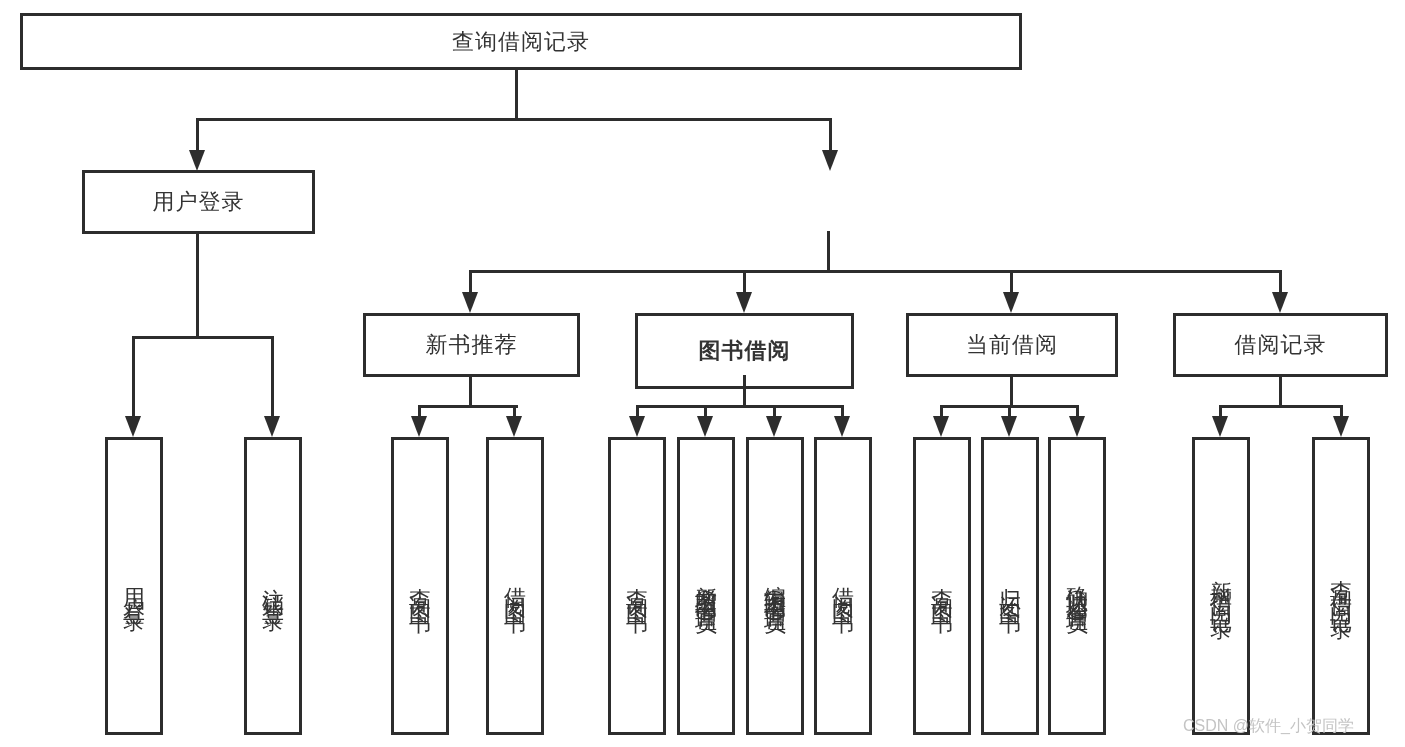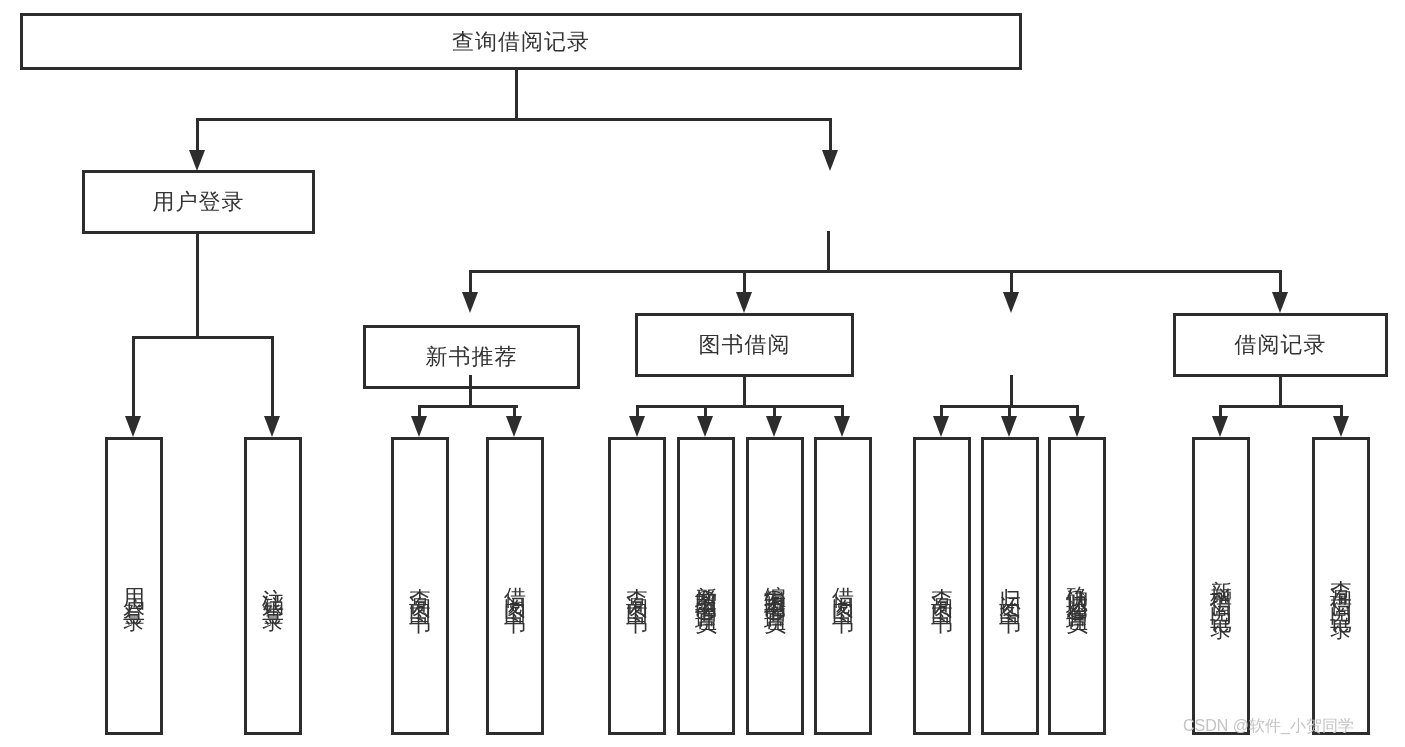--- a/index.html
+++ b/index.html
@@ -62,24 +62,25 @@
 </head>
 <body>
 
 <div id="canvas">
 
   <div class="node" style="left:20px; top:13px; width:1002px; height:57px;">查询借阅记录</div>
 
   <div class="node" style="left:82px; top:170px; width:233px; height:64px;">用户登录</div>
 
 
-  <div class="node" style="left:363px; top:313px; width:217px; height:64px;margin-top:12px;">新书推荐</div>
+  <div class="node" style="left:363px; top:313px; width:217px; height:64px;">新书推荐</div>
 
-  <div class="node" style="left:635px; top:313px; width:219px; height:64px;">图书借阅</div>
+  <div class="node" style="left:635px; top:313px; width:219px; height:76px;font-weight:bold;">图书借阅</div>
 
+  <div class="node" style="left:906px; top:313px; width:212px; height:64px;">当前借阅</div>
 
   <div class="node" style="left:1173px; top:313px; width:215px; height:64px;">借阅记录</div>
 
   <div class="leaf" style="left:105px;">
     <span>用户登录</span>
   </div>
   <div class="leaf" style="left:244px;">
     <span>注销登录</span>
   </div>
   <div class="leaf" style="left:391px;">

